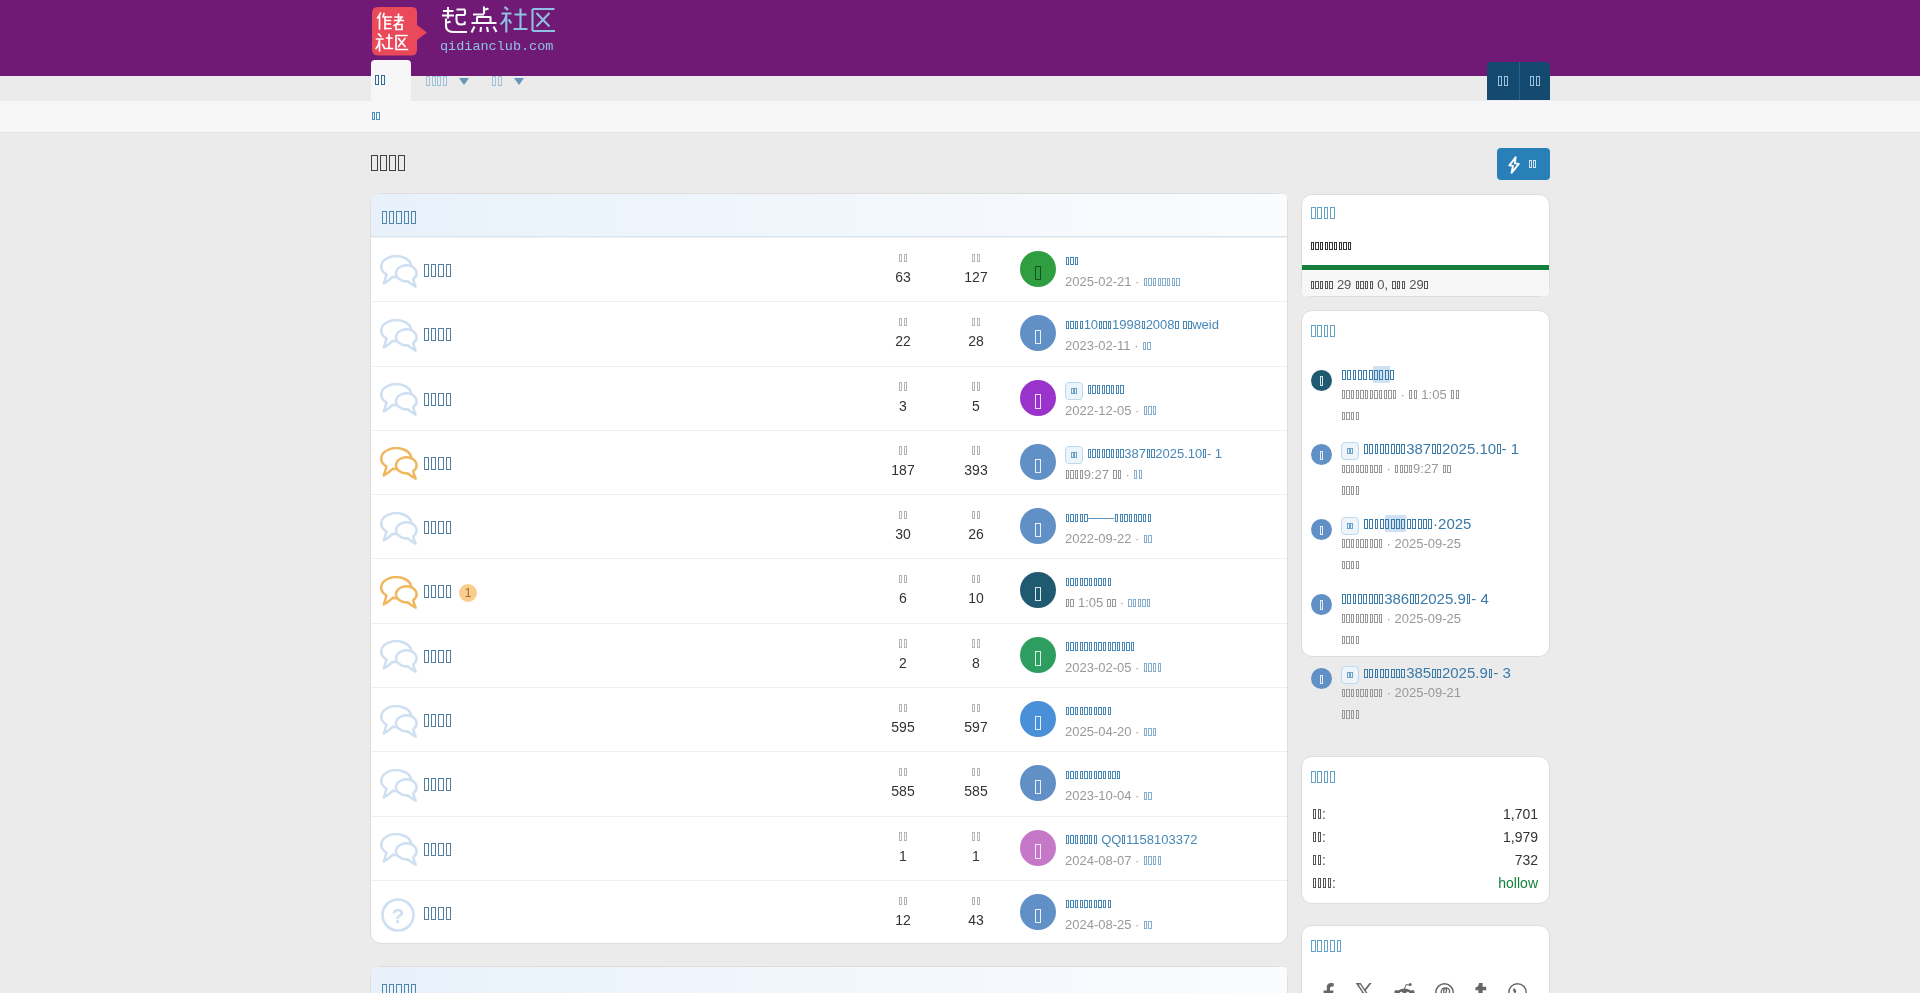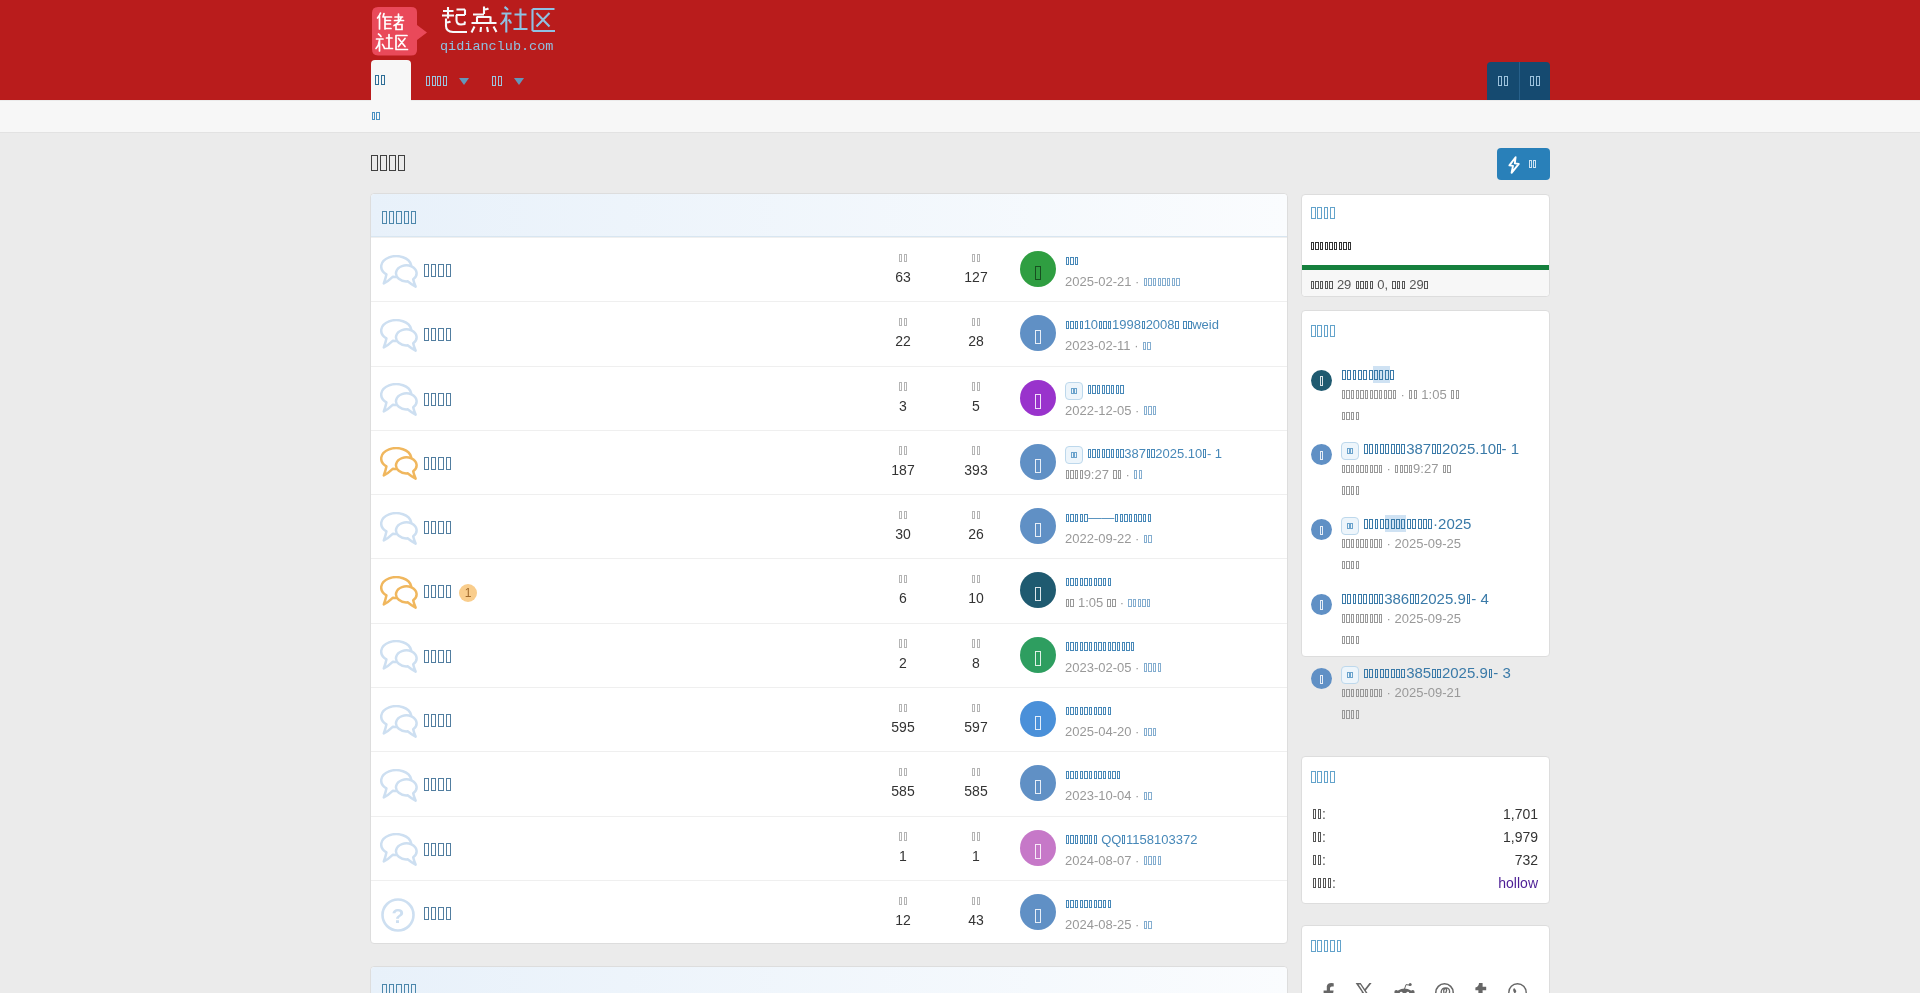--- a/index.html
+++ b/index.html
@@ -1,33 +1,33 @@
 <!DOCTYPE html>
 <html><head><meta charset="utf-8"><title>qidianclub</title><style>
 *{margin:0;padding:0;box-sizing:border-box}
 html,body{background:#ebebeb;font-family:"Liberation Sans",sans-serif;font-size:13px;color:#333;height:993px;overflow:hidden}
 a{text-decoration:none}
 i{display:inline-block;box-sizing:border-box;width:.26em;height:.65em;border:.034em solid currentColor;border-width:max(.9px,.034em);margin:0 .05em;font-style:normal}
-.hd{position:absolute;left:0;top:0;width:100%;height:100px;background:#b91c1c}
+.hd{position:absolute;left:0;top:0;width:100%;height:76px;background:#701a75}
 .logo-badge{position:absolute;left:369px;top:4px}
 .site-title{position:absolute;left:440px;top:5px}
 .site-sub{position:absolute;left:440px;top:39px;font-family:"Liberation Mono",monospace;font-size:13.5px;color:#8fc1e2}
 .tab{position:absolute;left:371px;top:60px;width:40px;height:41px;background:#f7f7f7;border-radius:4px 4px 0 0;color:#2e6e97;font-size:16px;padding:11px 0 0 3px}
 .nav1{position:absolute;left:425px;top:72px;color:#9dc3dd;font-size:16px}
 .nav2{position:absolute;left:491px;top:72px;color:#9dc3dd;font-size:16px}
 .caret{display:inline-block;width:0;height:0;border-left:5px solid transparent;border-right:5px solid transparent;border-top:7px solid #6497ba;margin-left:11px;vertical-align:1px}
 .hdbtns{position:absolute;left:1487px;top:62px;height:38px;background:#154a70;border-radius:4px 4px 0 0;display:flex}
 .hdbtns span{display:block;width:31.5px;padding-top:10px;text-align:center;color:#9dc3dd;font-size:16px}
 .hdbtns span+span{border-left:1px solid #27608a}
 .crumb{position:absolute;left:0;top:101px;width:100%;height:32px;background:#f7f7f7;border-bottom:1px solid #e2e2e2}
 .crumb a{position:absolute;left:371px;top:7px;color:#4a90c2;font-size:13px}
 .pgtitle{position:absolute;left:370px;top:148px;font-size:25px;color:#404040}
 .newbtn{position:absolute;left:1497px;top:148px;width:53px;height:32px;background:#2980b9;border-radius:4px;color:#cfe3f2;font-size:12px;text-align:left;padding:9px 0 0 31px}
 .newbtn svg{position:absolute;left:10px;top:8px}
-.panel{position:absolute;background:#fff;border:1px solid #ddd;border-radius:4px}
+.panel{position:absolute;background:#fff;border:1px solid #ddd;border-radius:11px}
 .phead{height:43px;background:linear-gradient(90deg,#e8f1fa,#fafcfe);border-bottom:1px solid #d8e6f1;border-radius:4px 4px 0 0;color:#4c87ab;font-size:20px;padding:12px 0 0 10px}
 .p1{left:370px;top:193px;width:918px;height:751px}
 .row{position:relative;height:64.3px;border-top:1px solid #efefef}
 .row:first-of-type{border-top:none;height:63.3px}
 .cicon{position:absolute;left:9px;top:16.5px}
 .cname{position:absolute;left:52px;top:21px;font-size:20px;color:#527ea0}
 .cbadge{position:absolute;left:88px;top:25px;width:18px;height:18px;border-radius:50%;background:#f9cd8c;color:#a06a2c;font-size:12px;text-align:center;line-height:18px}
 .st1,.st2{position:absolute;top:0;width:60px;text-align:center}
 .st1{left:502px}.st2{left:575px}
 .stlab{margin-top:12px;font-size:13px;color:#b5b5b5}
@@ -48,21 +48,21 @@
 .item{position:relative;height:74.7px}
 .iav{position:absolute;left:9px;top:15px;width:21px;height:21px;border-radius:50%;background:#6090c5;color:rgba(255,255,255,.85);font-size:14px;text-align:center;padding-top:3px}
 .ilines{position:absolute;left:39px;top:11px;width:205px}
 .it{font-size:15px;color:#3a7aa8;height:21px;white-space:nowrap}
 .is{font-size:13px;color:#999;height:21.5px;white-space:nowrap}
 .ic{font-size:13px;color:#999}
 .pc{top:756px;height:148px}
 .srow{position:relative;height:23px;font-size:14px}
 .srow .lab{position:absolute;left:10px;color:#555}
 .srow .val{position:absolute;right:11px;color:#333}
-.srow .val a{color:#4c1d95}
+.srow .val a{color:#15803d}
 .pd{top:925px;height:110px}
 .soc{position:absolute;left:21px;top:57px;width:204px;display:flex;justify-content:space-between;color:#666}
 </style></head>
 <body>
 <div style="position:relative;width:1920px;height:1100px">
 <div class="hd">
   <span class="logo-badge"><svg width="60" height="52" viewBox="0 0 60 52">
 <path d="M3 9 Q3 3 9 3 L42 3 Q48 3 48 8 L48 21 L58 28.5 L48 36 L48 46 Q48 51.5 42 51.5 L9 51.5 Q3 51.5 3 45 Z" fill="#e9495a"></path>
 <g stroke="#fff" stroke-width="1.7" fill="none" stroke-linecap="round">
 <path d="M11.5 9 Q10.5 12 8.5 14 M10.5 12 L10.5 25 M15 9.5 L14 13 M14 13 L22.5 13 M16 13.5 L16 25 M16.5 16.5 L21.5 16.5 M16.5 20 L21.5 20 M16.5 24.5 L22 24.5"></path>

